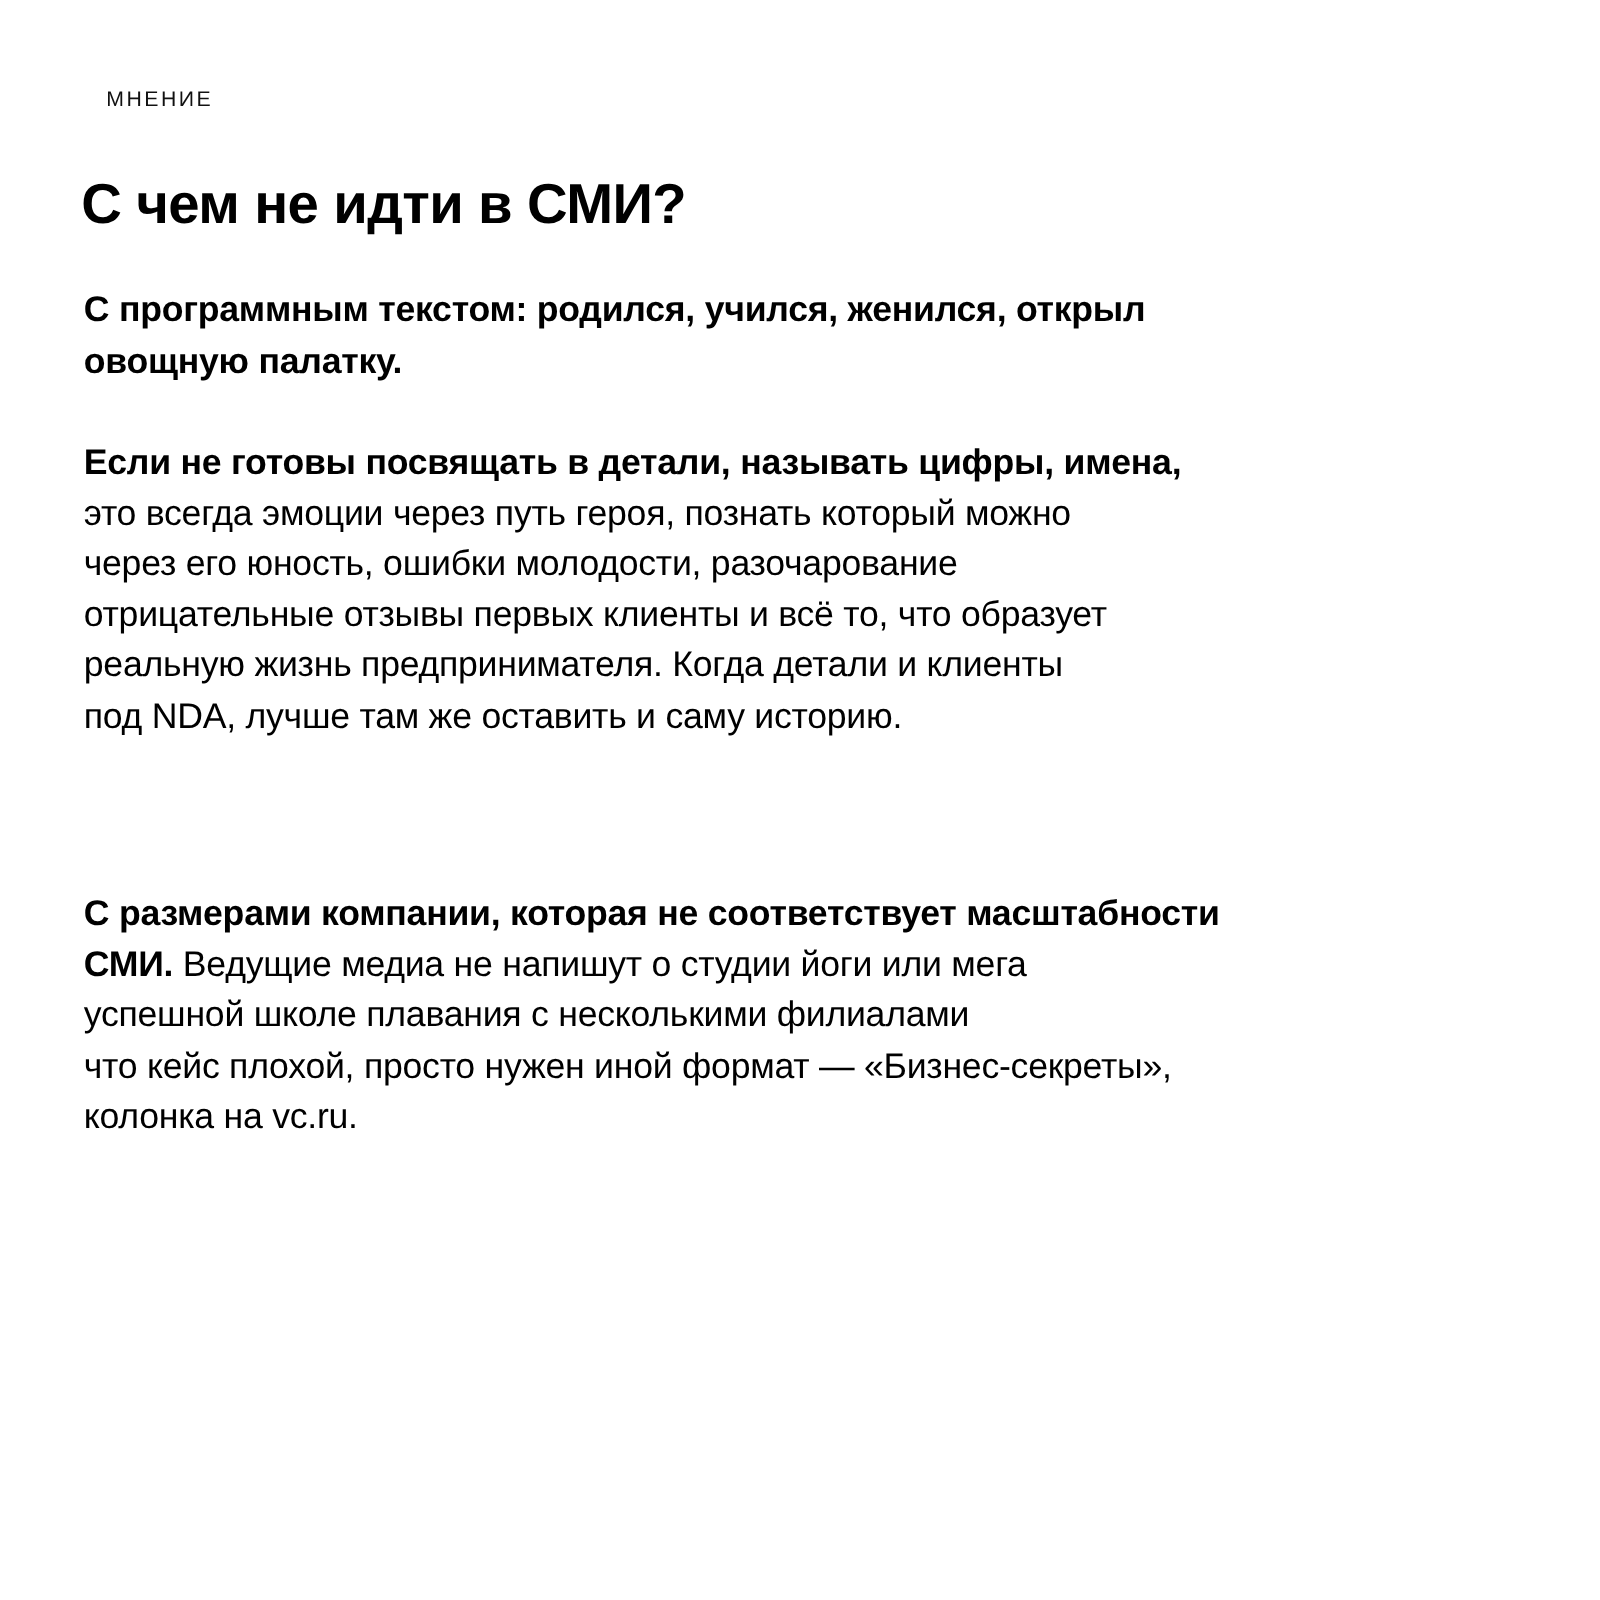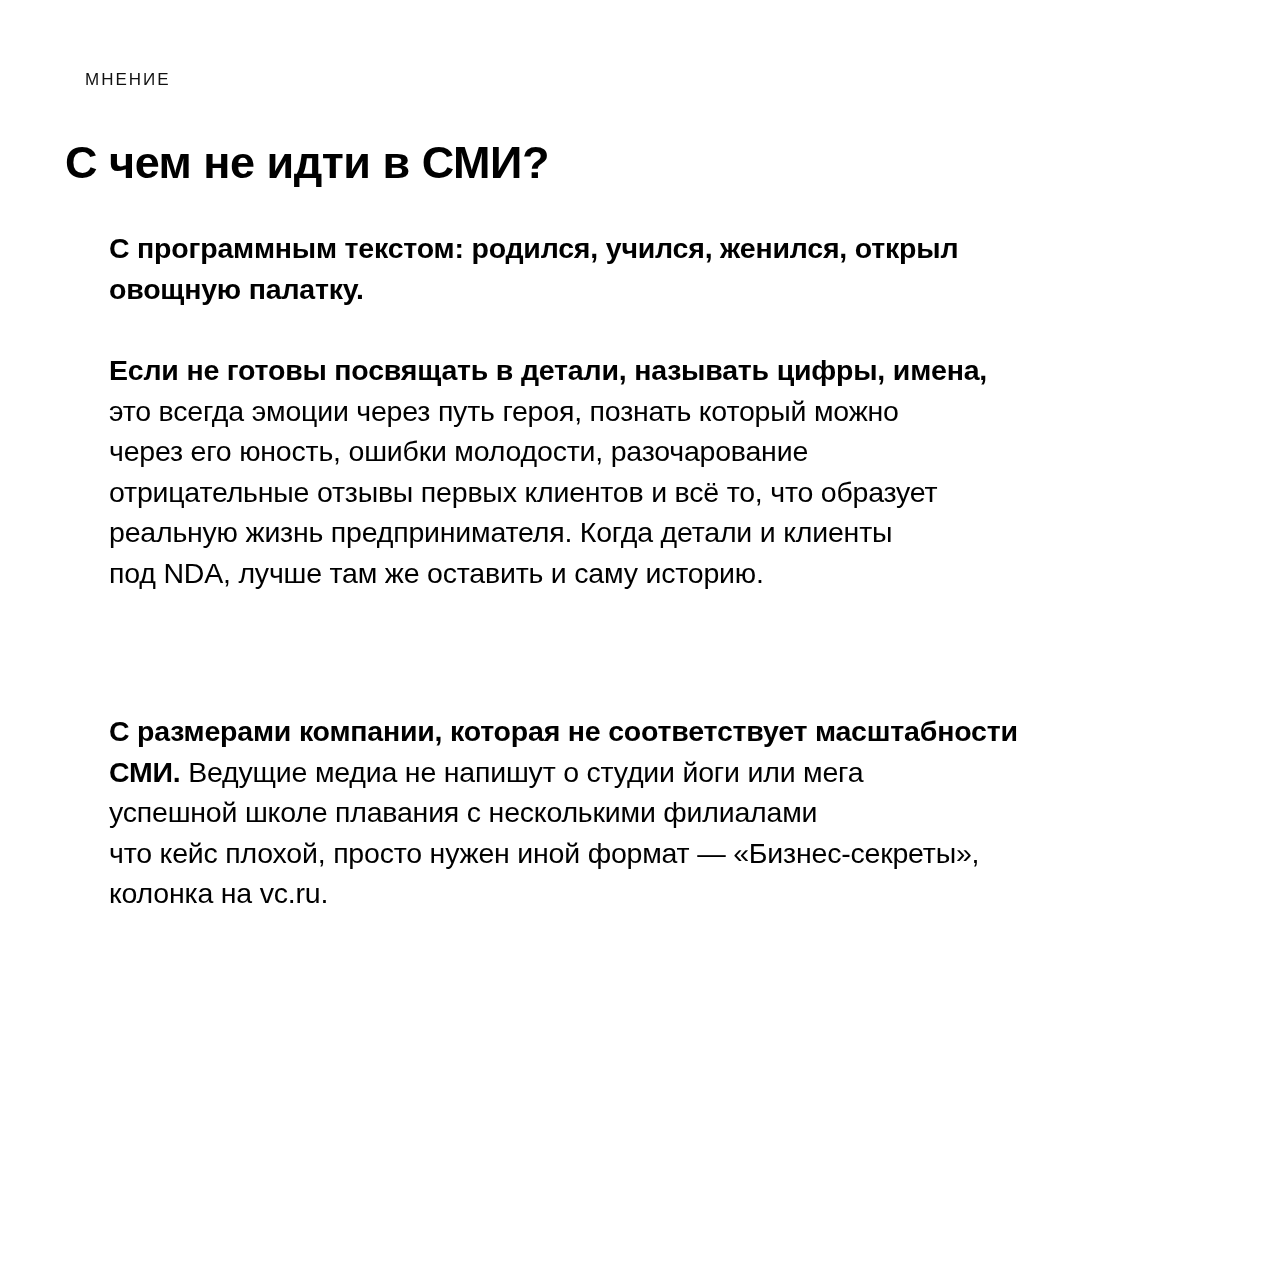--- a/index.html
+++ b/index.html
@@ -1,41 +1,41 @@
 <!DOCTYPE html>
 <html><head>
 <meta charset="utf-8">
 <style>
   html, body { margin: 0; padding: 0; background: #ffffff; }
   body { width: 1280px; height: 1280px; position: relative; overflow: hidden; color: #000; font-family: "Liberation Sans", sans-serif; }
   .kicker { position: absolute; left: 85px; top: 70px; font-size: 17px; letter-spacing: 2px; color: #111; }
   .title { position: absolute; left: 65px; top: 128px; font-size: 45px; font-weight: bold; letter-spacing: -0.5px; line-height: 70px; margin: 0; white-space: nowrap; }
   .para { position: absolute; left: 67px; font-size: 28.5px; line-height: 40.5px; margin: 0; letter-spacing: -0.2px; }
   .para .line { display: block; white-space: nowrap; }
-  .b { font-weight: bold; margin-left: 42px; }
+  .b { font-weight: bold; }
   #p1 { top: 228px; }
   #p2 { top: 350px; }
   #p3 { top: 711px; }
 </style>
 </head>
 <body>
 
 <div class="kicker">МНЕНИЕ</div>
 <h1 class="title">С чем не идти в СМИ?</h1>
 
 <div class="para" id="p1">
   <span class="line"><span class="b">С программным текстом: родился, учился, женился, открыл</span><span></span></span>
   <span class="line"><span class="b">овощную палатку.</span><span></span></span>
 </div>
 
 <div class="para" id="p2">
   <span class="line"><span class="b">Если не готовы посвящать в детали, называть цифры, имена,</span><span></span></span>
   <span class="line"><span class="b"></span><span>это всегда эмоции через путь героя, познать который можно</span></span>
   <span class="line"><span class="b"></span><span>через его юность, ошибки молодости, разочарование</span></span>
-  <span class="line"><span class="b"></span><span>отрицательные отзывы первых клиентов и всё то, что образует</span></span>
+  <span class="line"><span class="b"></span><span>отрицательные отзывы первых клиенты и всё то, что образует</span></span>
   <span class="line"><span class="b"></span><span>реальную жизнь предпринимателя. Когда детали и клиенты</span></span>
   <span class="line"><span class="b"></span><span>под NDA, лучше там же оставить и саму историю.</span></span>
 </div>
 
 <div class="para" id="p3">
   <span class="line"><span class="b">С размерами компании, которая не соответствует масштабности</span><span></span></span>
   <span class="line"><span class="b">СМИ.</span><span> Ведущие медиа не напишут о студии йоги или мега</span></span>
   <span class="line"><span class="b"></span><span>успешной школе плавания с несколькими филиалами</span></span>
   <span class="line"><span class="b"></span><span>что кейс плохой, просто нужен иной формат — «Бизнес-секреты»,</span></span>
   <span class="line"><span class="b"></span><span>колонка на vc.ru.</span></span>

